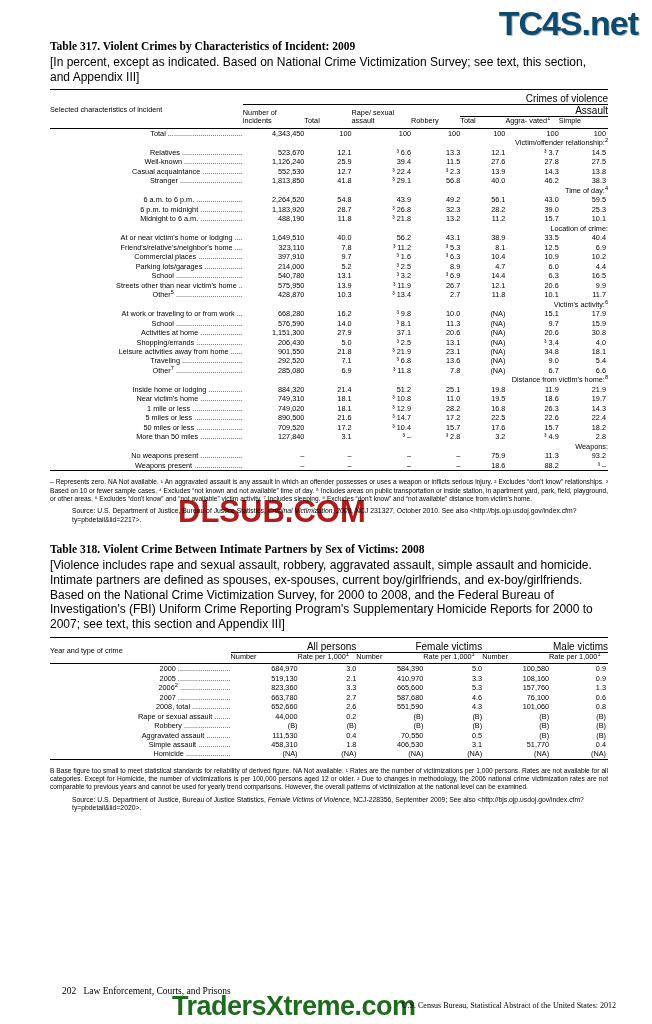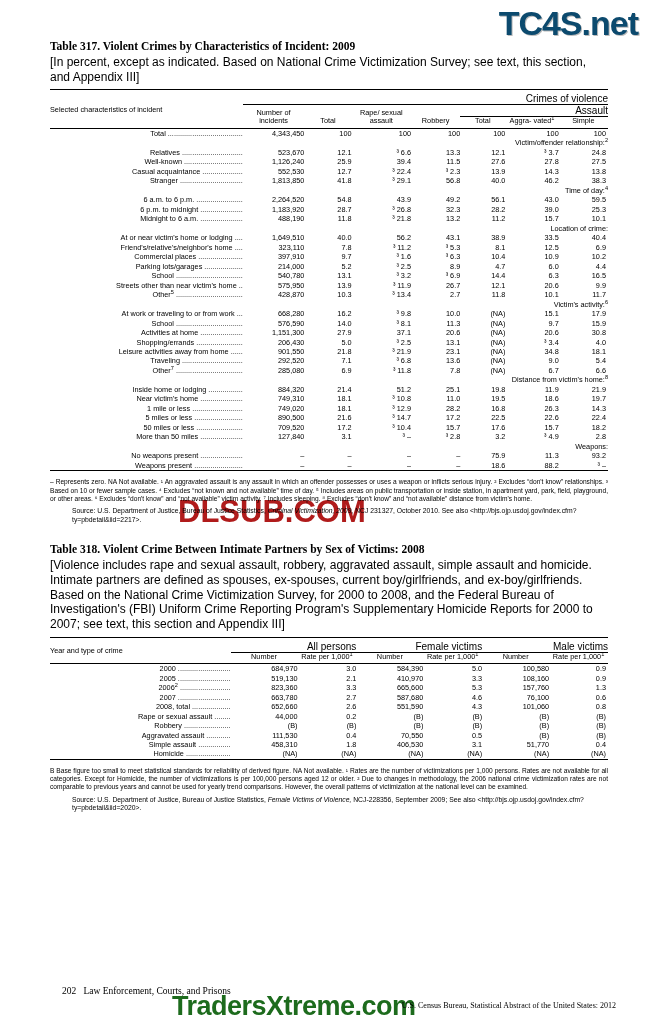--- a/index.html
+++ b/index.html
@@ -83,21 +83,20 @@
   .rule-bot { border-bottom: 1.2px solid #000; }
   .spanhdr {
     text-align: right;
     font-size: 10px;
     padding-bottom: 1px;
   }
   .spanhdr-line {
     border-bottom: 0.6px solid #000;
   }
   .colhdr {
-    text-align: center;
     font-size: 7.3px;
     line-height: 1.18;
     padding-bottom: 2px;
   }
   .stubhdr {
     text-align: left;
     font-size: 7.3px;
     padding-left: 2px;
     padding-bottom: 2px;
   }
@@ -241,21 +240,21 @@
             <td class="stub grp" colspan="8">Victim/offender relationship:<sup>2</sup></td>
           </tr>
           <tr>
             <td class="stub"><span>&nbsp;&nbsp;&nbsp;Relatives</span><span class="dots"> ..............................</span></td>
             <td class="num">523,670</td>
             <td class="num">12.1</td>
             <td class="num">³ 6.6</td>
             <td class="num">13.3</td>
             <td class="num">12.1</td>
             <td class="num">³ 3.7</td>
-            <td class="num last">24.8</td>
+            <td class="num last">14.5</td>
           </tr>
           <tr>
             <td class="stub"><span>&nbsp;&nbsp;&nbsp;Well-known</span><span class="dots"> .............................</span></td>
             <td class="num">1,126,240</td>
             <td class="num">25.9</td>
             <td class="num">39.4</td>
             <td class="num">11.5</td>
             <td class="num">27.6</td>
             <td class="num">27.8</td>
             <td class="num last">27.5</td>

